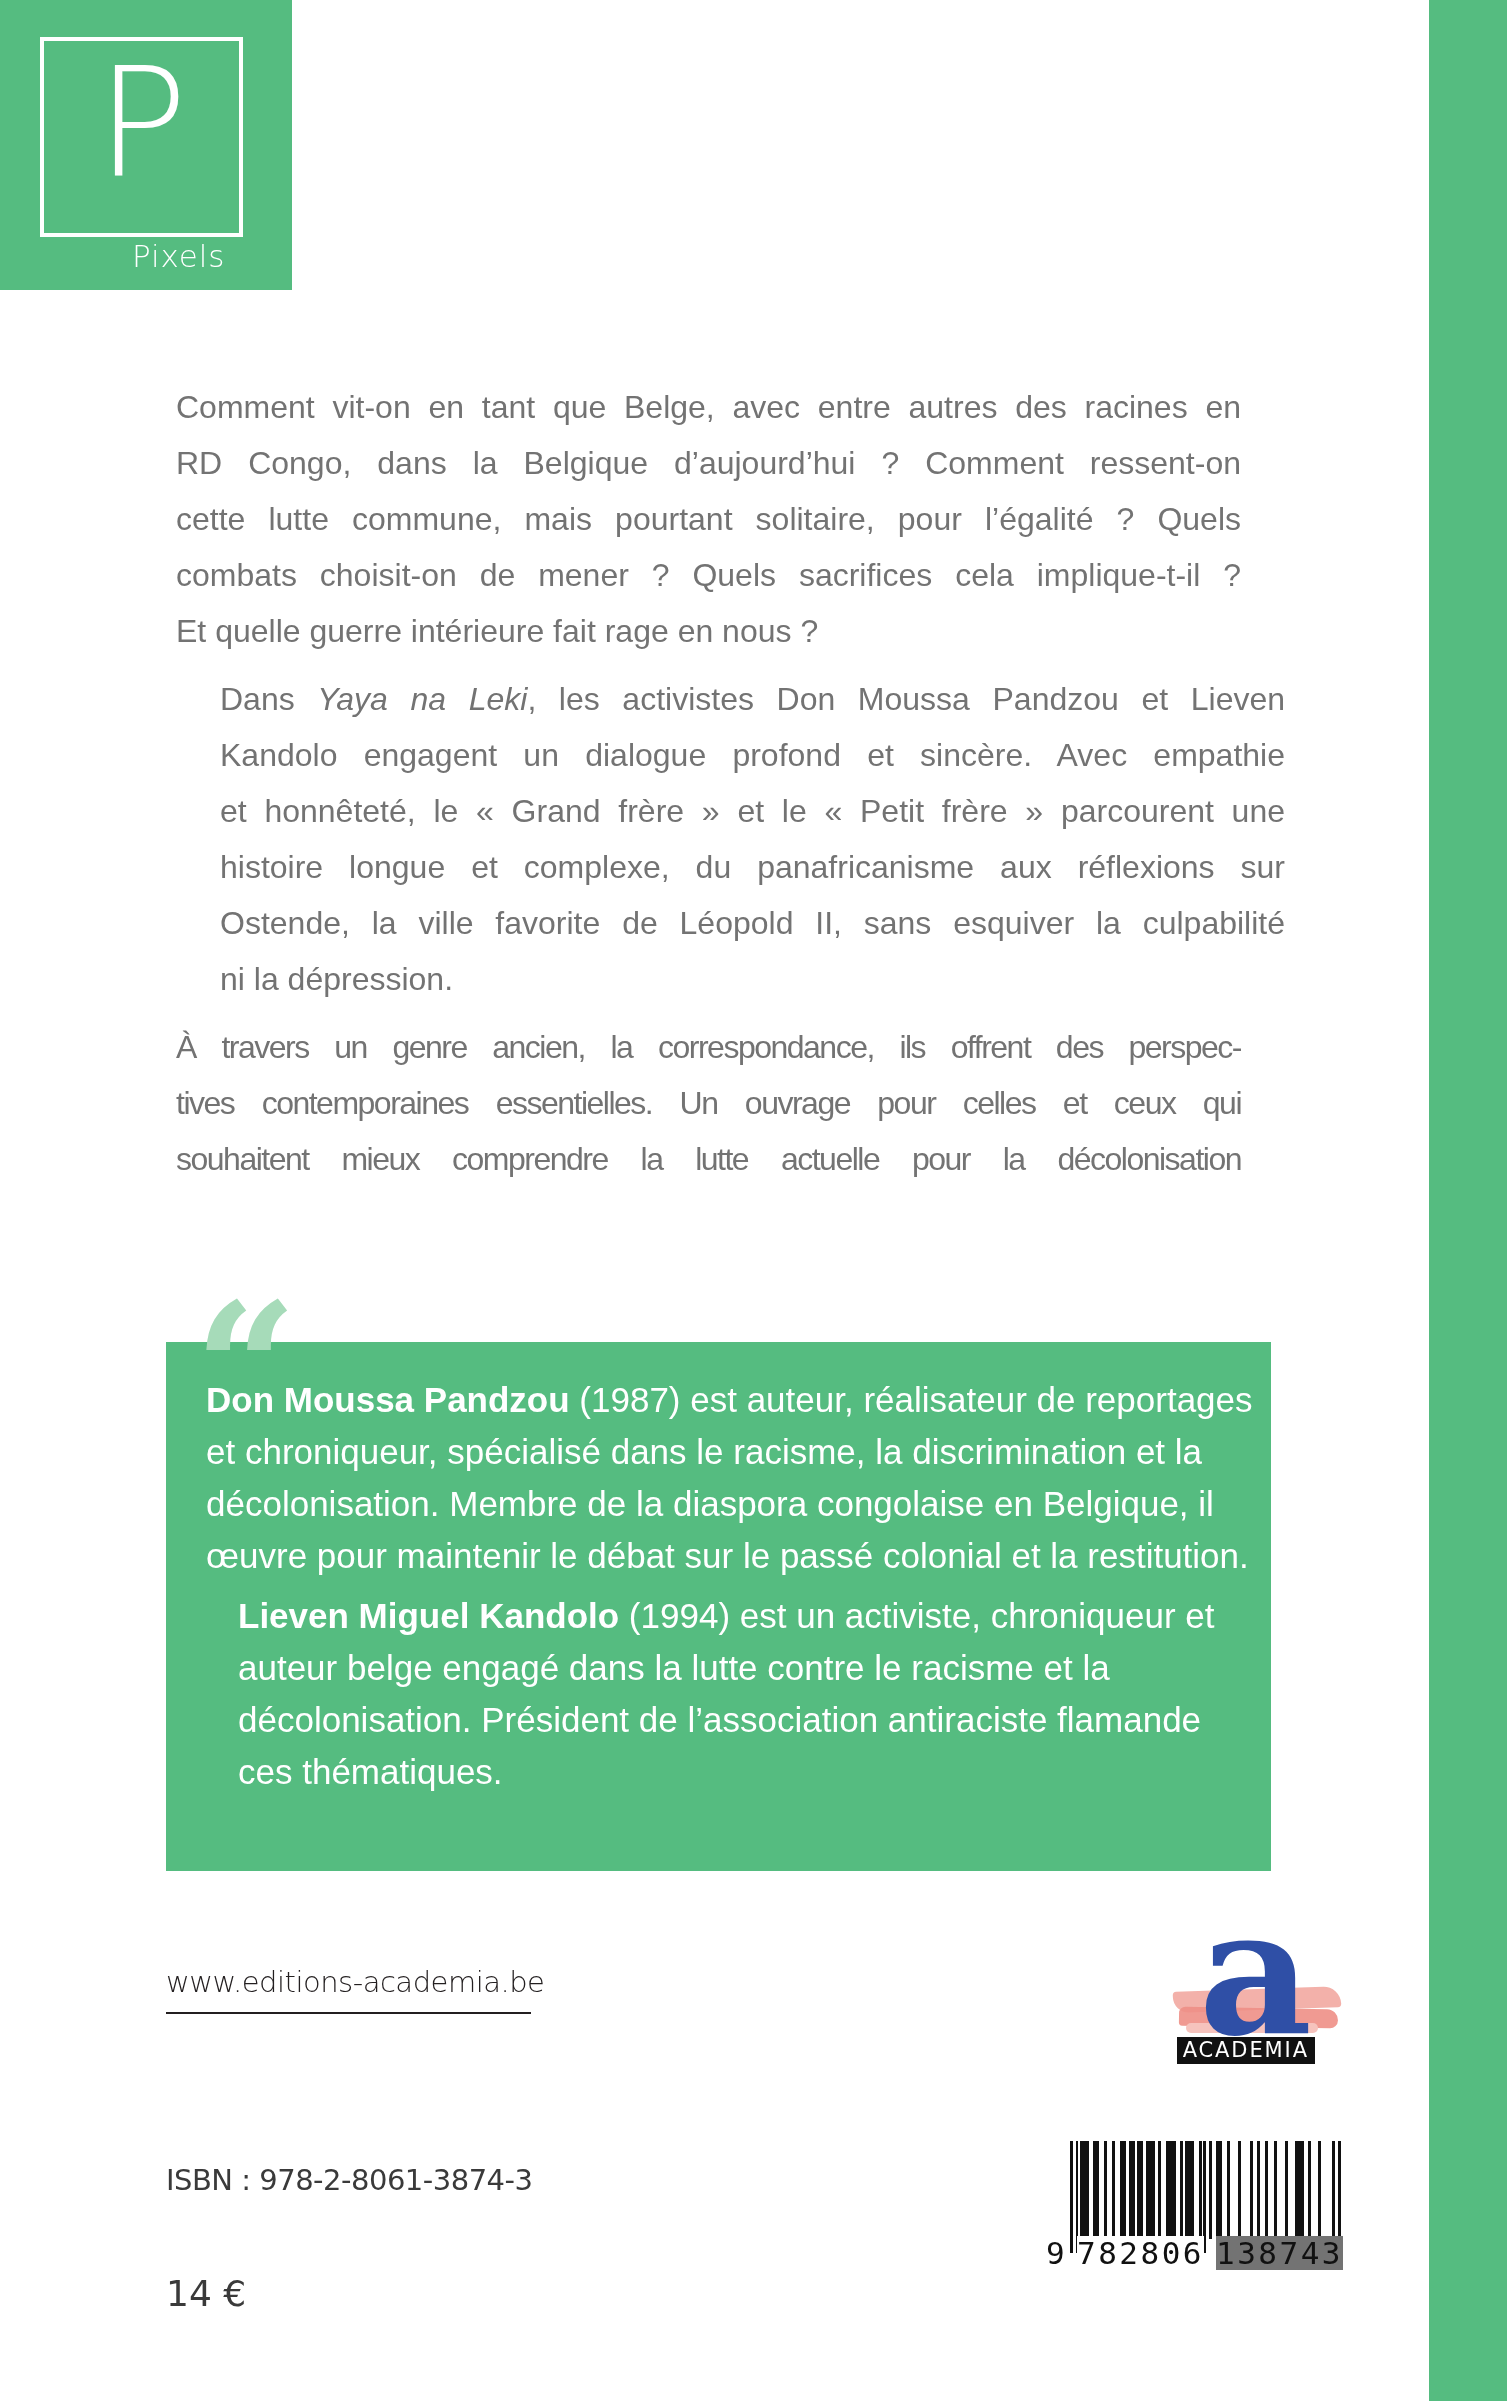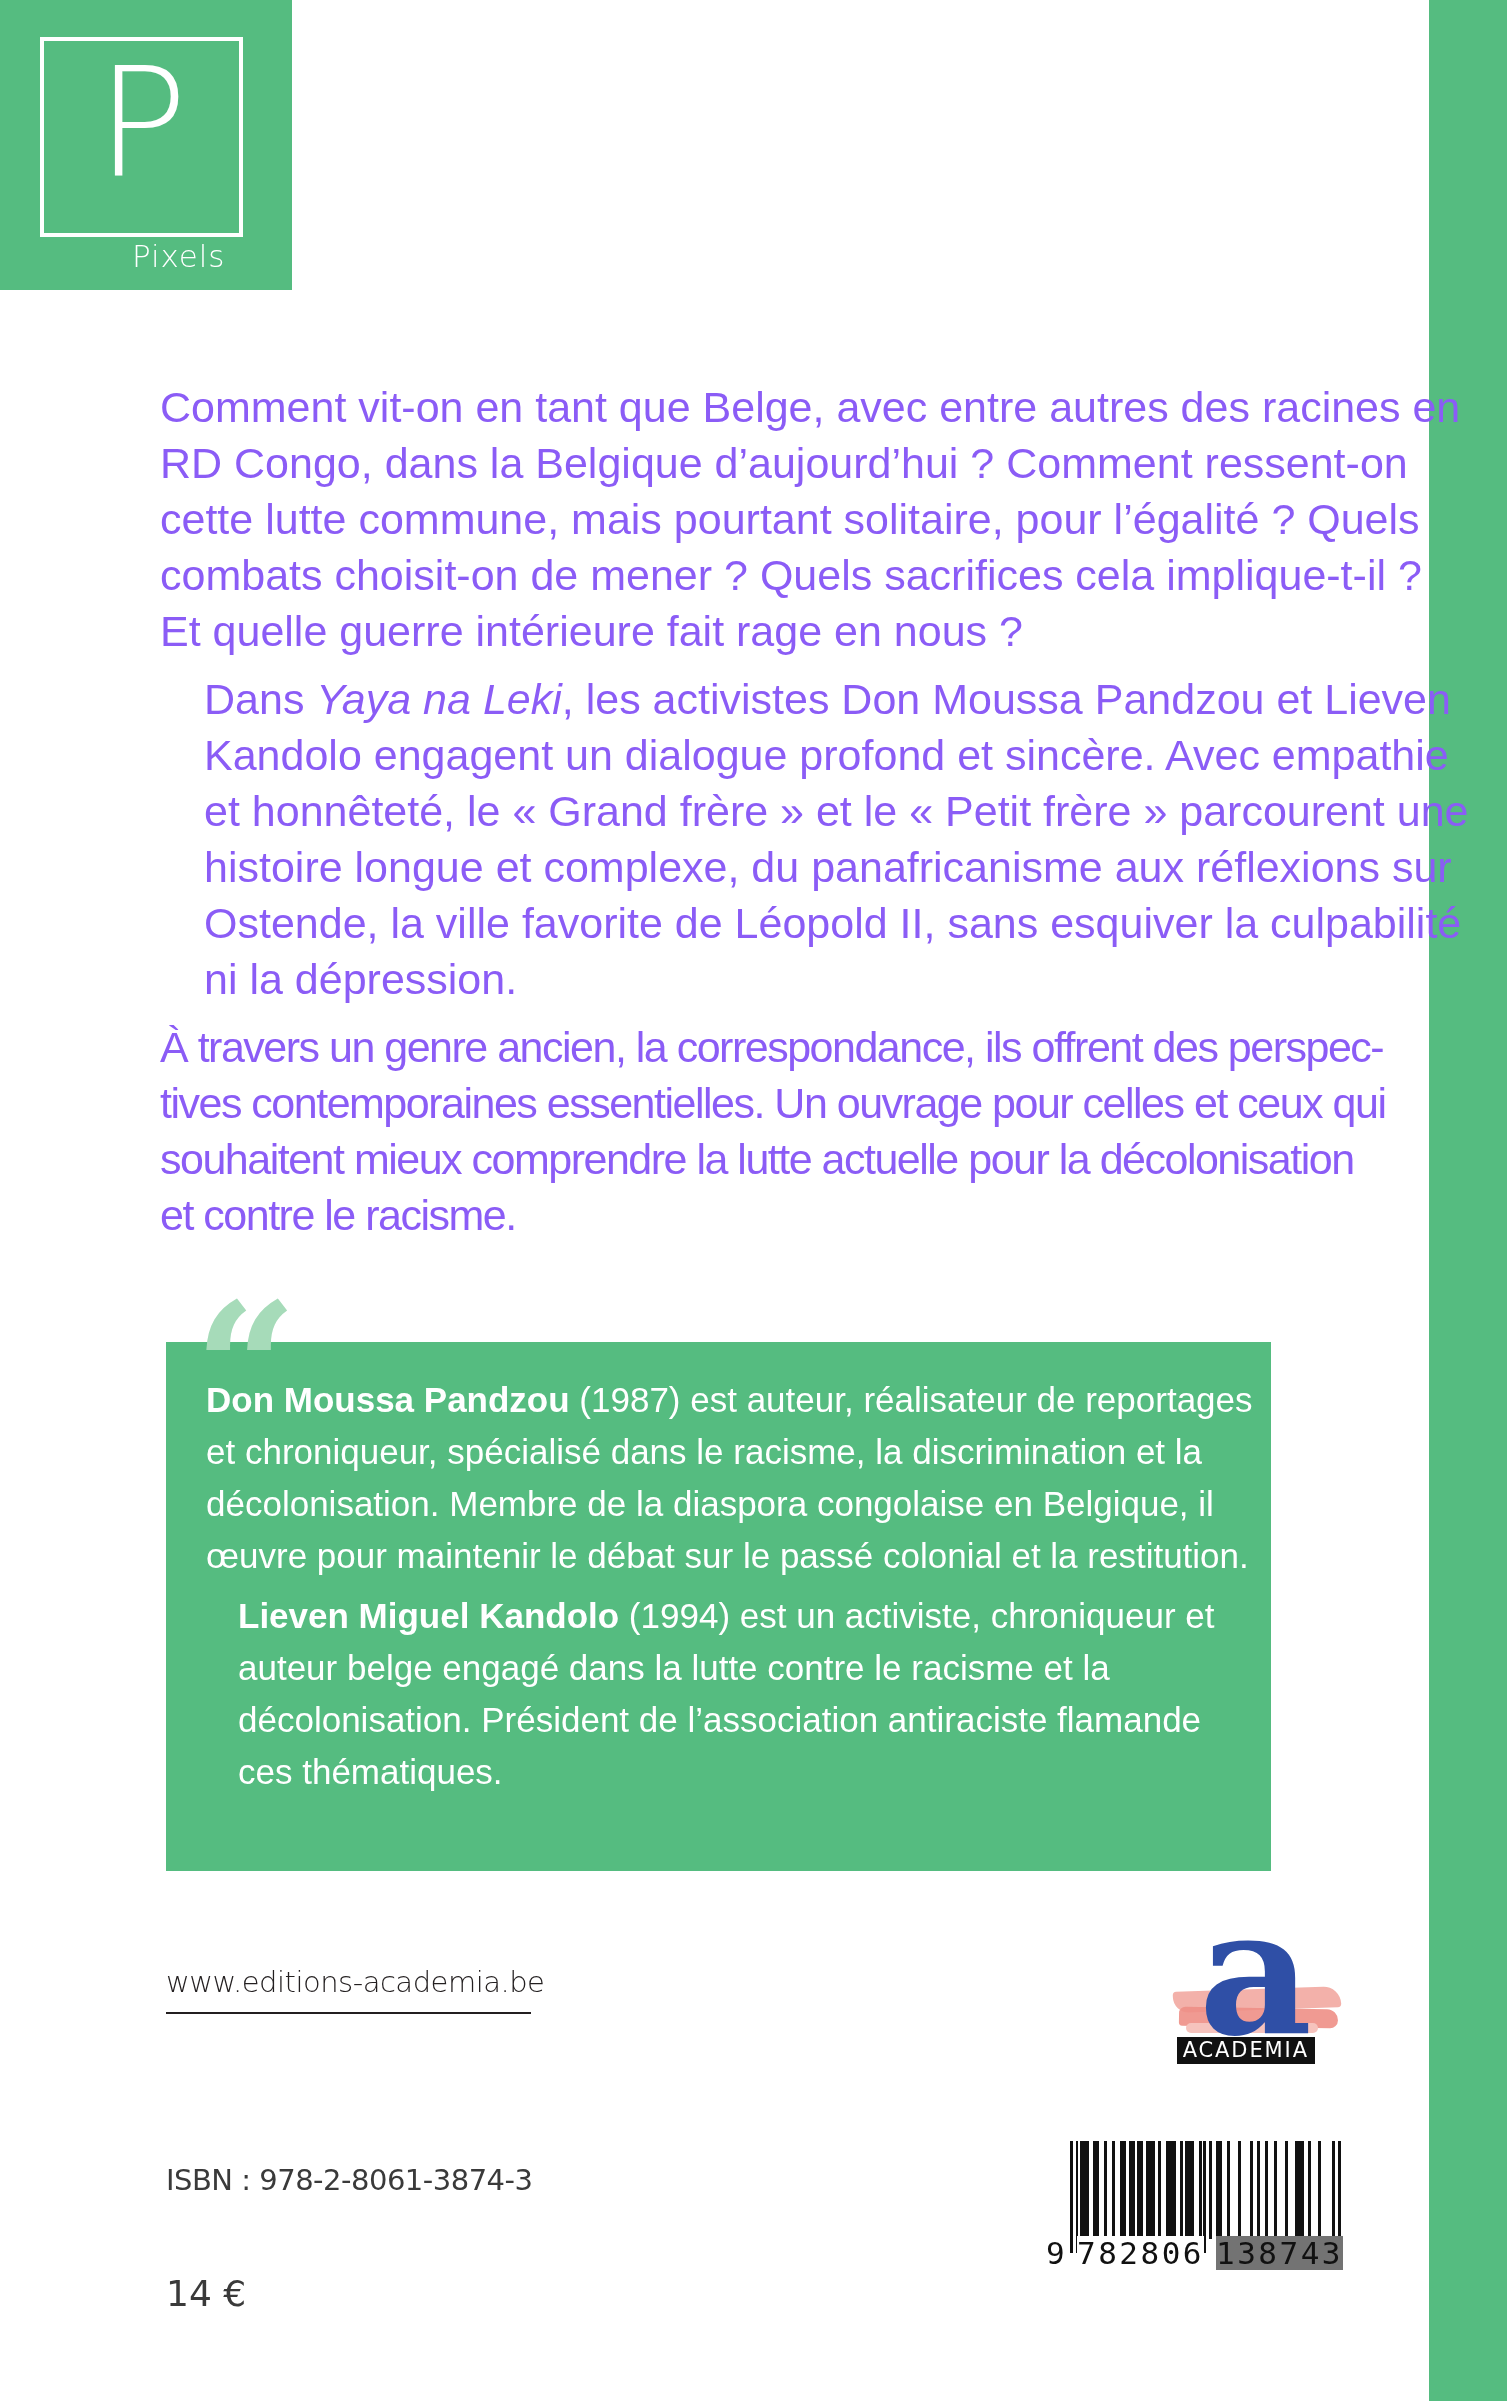--- a/index.html
+++ b/index.html
@@ -26,21 +26,21 @@
     }
     #series-logo .name {
       position: absolute; left: 132px; top: 237px; color: #ffffff; font-size: 31px;
       line-height: 38px; letter-spacing: 0.9px; font-family: "DejaVu Sans", sans-serif; font-weight: 300;
     }
 
     
     #spine-strip { left: 1429px; top: 0; width: 79px; height: 2402px; background: #55bc80; }
 
     
-    .blurb { left: 160px; width: 1065px; font-size: 43px; line-height: 56px; color: #8b5cf6; }
+    .blurb { left: 176px; width: 1065px; font-size: 32px; line-height: 56px; color: #737373; }
     .blurb .line { display: block; white-space: nowrap; text-align: justify; text-align-last: justify; }
     .blurb .line.last { text-align-last: left; }
     .condensed { letter-spacing: -1.5px; }
     .condensed .line { transform-origin: left; }
 
     
     #bio-box {
       left: 166px; top: 1342px; width: 1105px; height: 529px; background: #55bc80;
     }
     #quote-mark {
@@ -106,21 +106,20 @@
   <span class="line">et honnêteté, le « Grand frère » et le « Petit frère » parcourent une</span>
   <span class="line">histoire longue et complexe, du panafricanisme aux réflexions sur</span>
   <span class="line">Ostende, la ville favorite de Léopold II, sans esquiver la culpabilité</span>
   <span class="line last">ni la dépression.</span>
 </div>
 
 <div class="abs blurb condensed" style="top:1019px;">
   <span class="line">À travers un genre ancien, la correspondance, ils offrent des perspec-</span>
   <span class="line">tives contemporaines essentielles. Un ouvrage pour celles et ceux qui</span>
   <span class="line">souhaitent mieux comprendre la lutte actuelle pour la décolonisation</span>
-  <span class="line last">et contre le racisme.</span>
 </div>
 
 <div id="bio-box" class="abs"></div>
 <div id="quote-mark" class="abs">“</div>
 
 <div class="abs bio" style="top:1374px;">
   <span class="line"><b>Don Moussa Pandzou</b><span> (1987) est auteur, réalisateur de reportages</span></span>
   <span class="line">et chroniqueur, spécialisé dans le racisme, la discrimination et la</span>
   <span class="line">décolonisation. Membre de la diaspora congolaise en Belgique, il</span>
   <span class="line">œuvre pour maintenir le débat sur le passé colonial et la restitution.</span>

